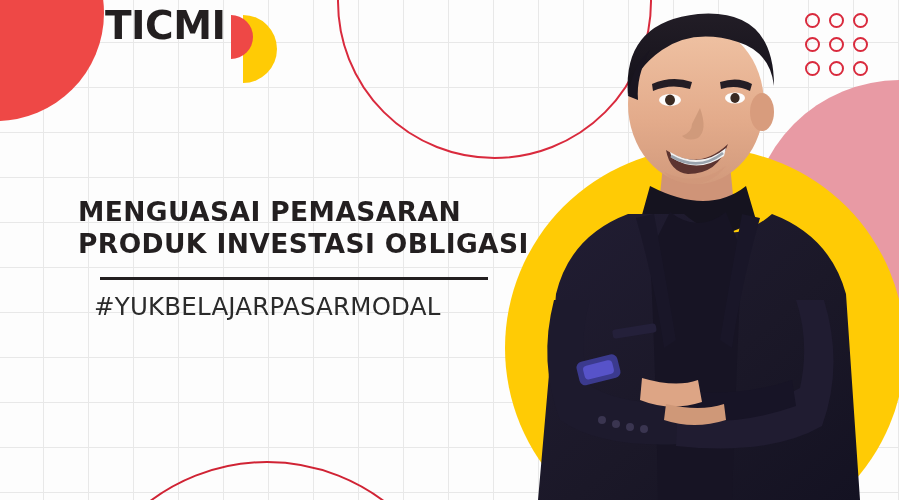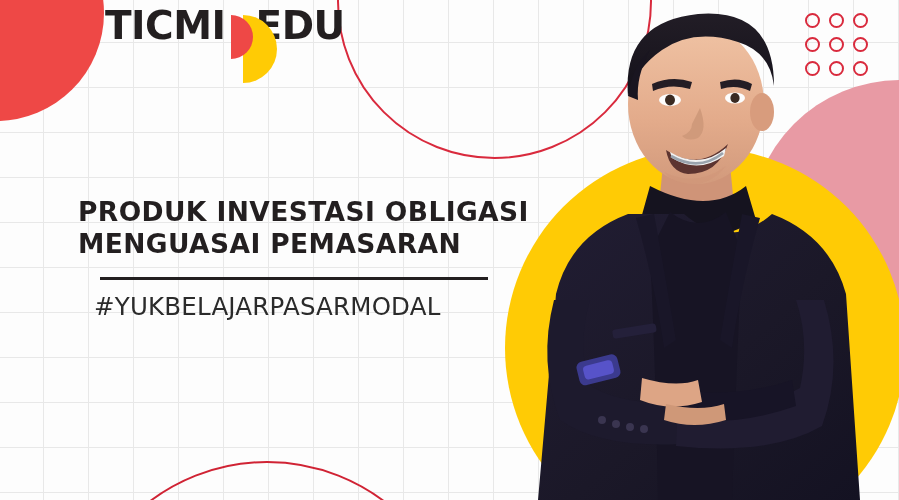--- a/index.html
+++ b/index.html
@@ -256,25 +256,22 @@
   </div>
 
   <div class="logo">
     <div class="logo-mark">
       <span class="half-y"></span>
       <span class="half-r"></span>
     </div>
     <div class="logo-row">
       <span class="logo-text">TICMI</span>
     </div>
-    <div class="logo-row logo-row-2">
-      <span class="logo-text">EDU</span>
-    </div>
   </div>
 
   <div class="headline-block">
+    <div class="headline">MENGUASAI PEMASARAN</div>
     <div class="headline">PRODUK INVESTASI OBLIGASI</div>
-    <div class="headline">MENGUASAI PEMASARAN</div>
     <div class="rule"></div>
     <div class="hashtag">#YUKBELAJARPASARMODAL</div>
   </div>
 
 </div>
 
 </body></html>

